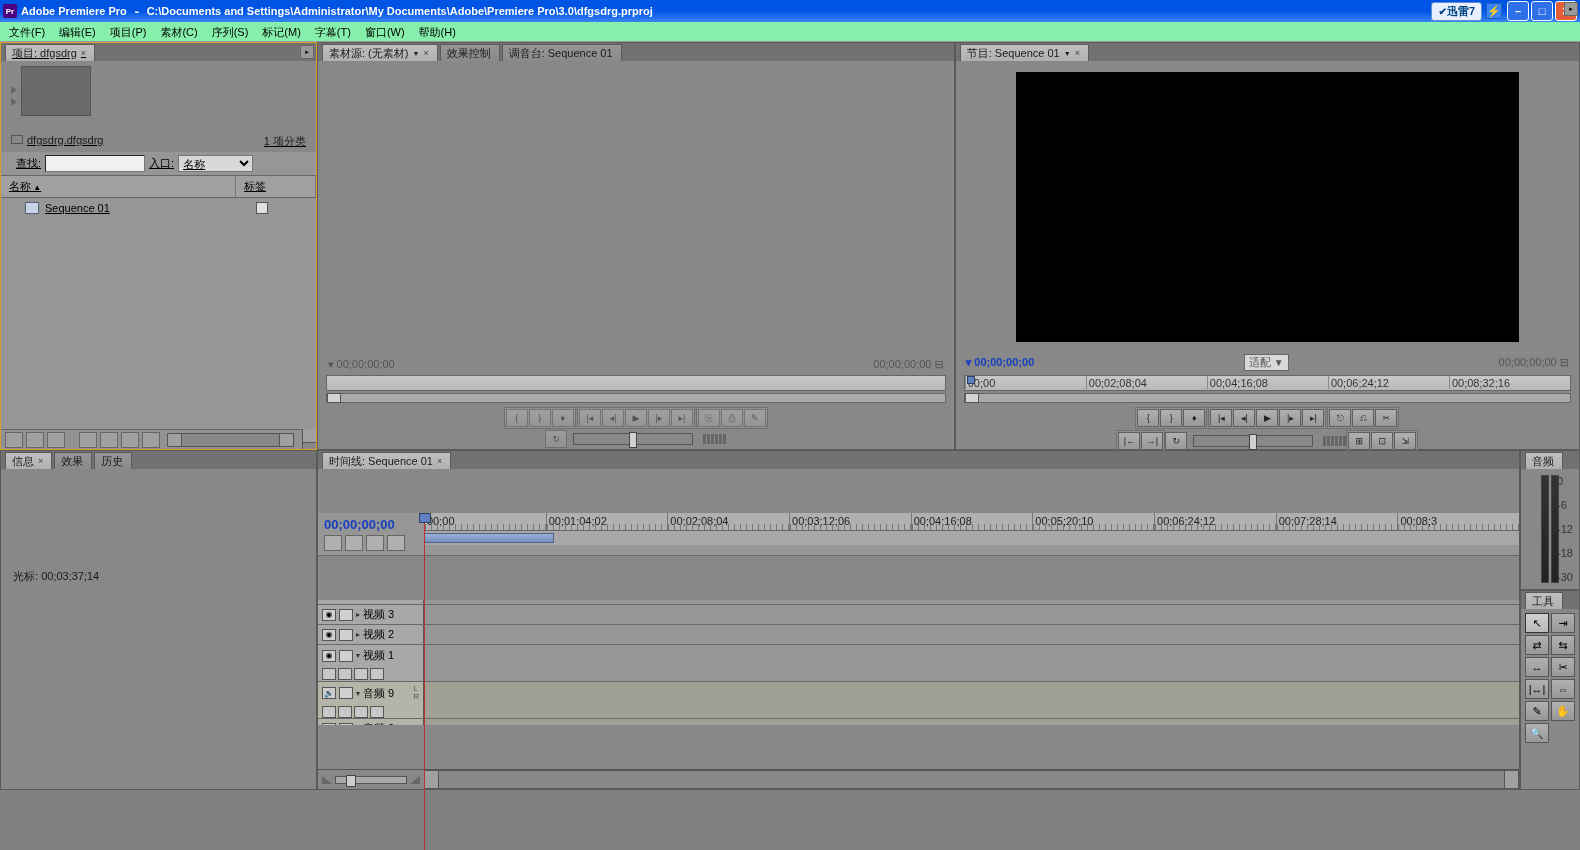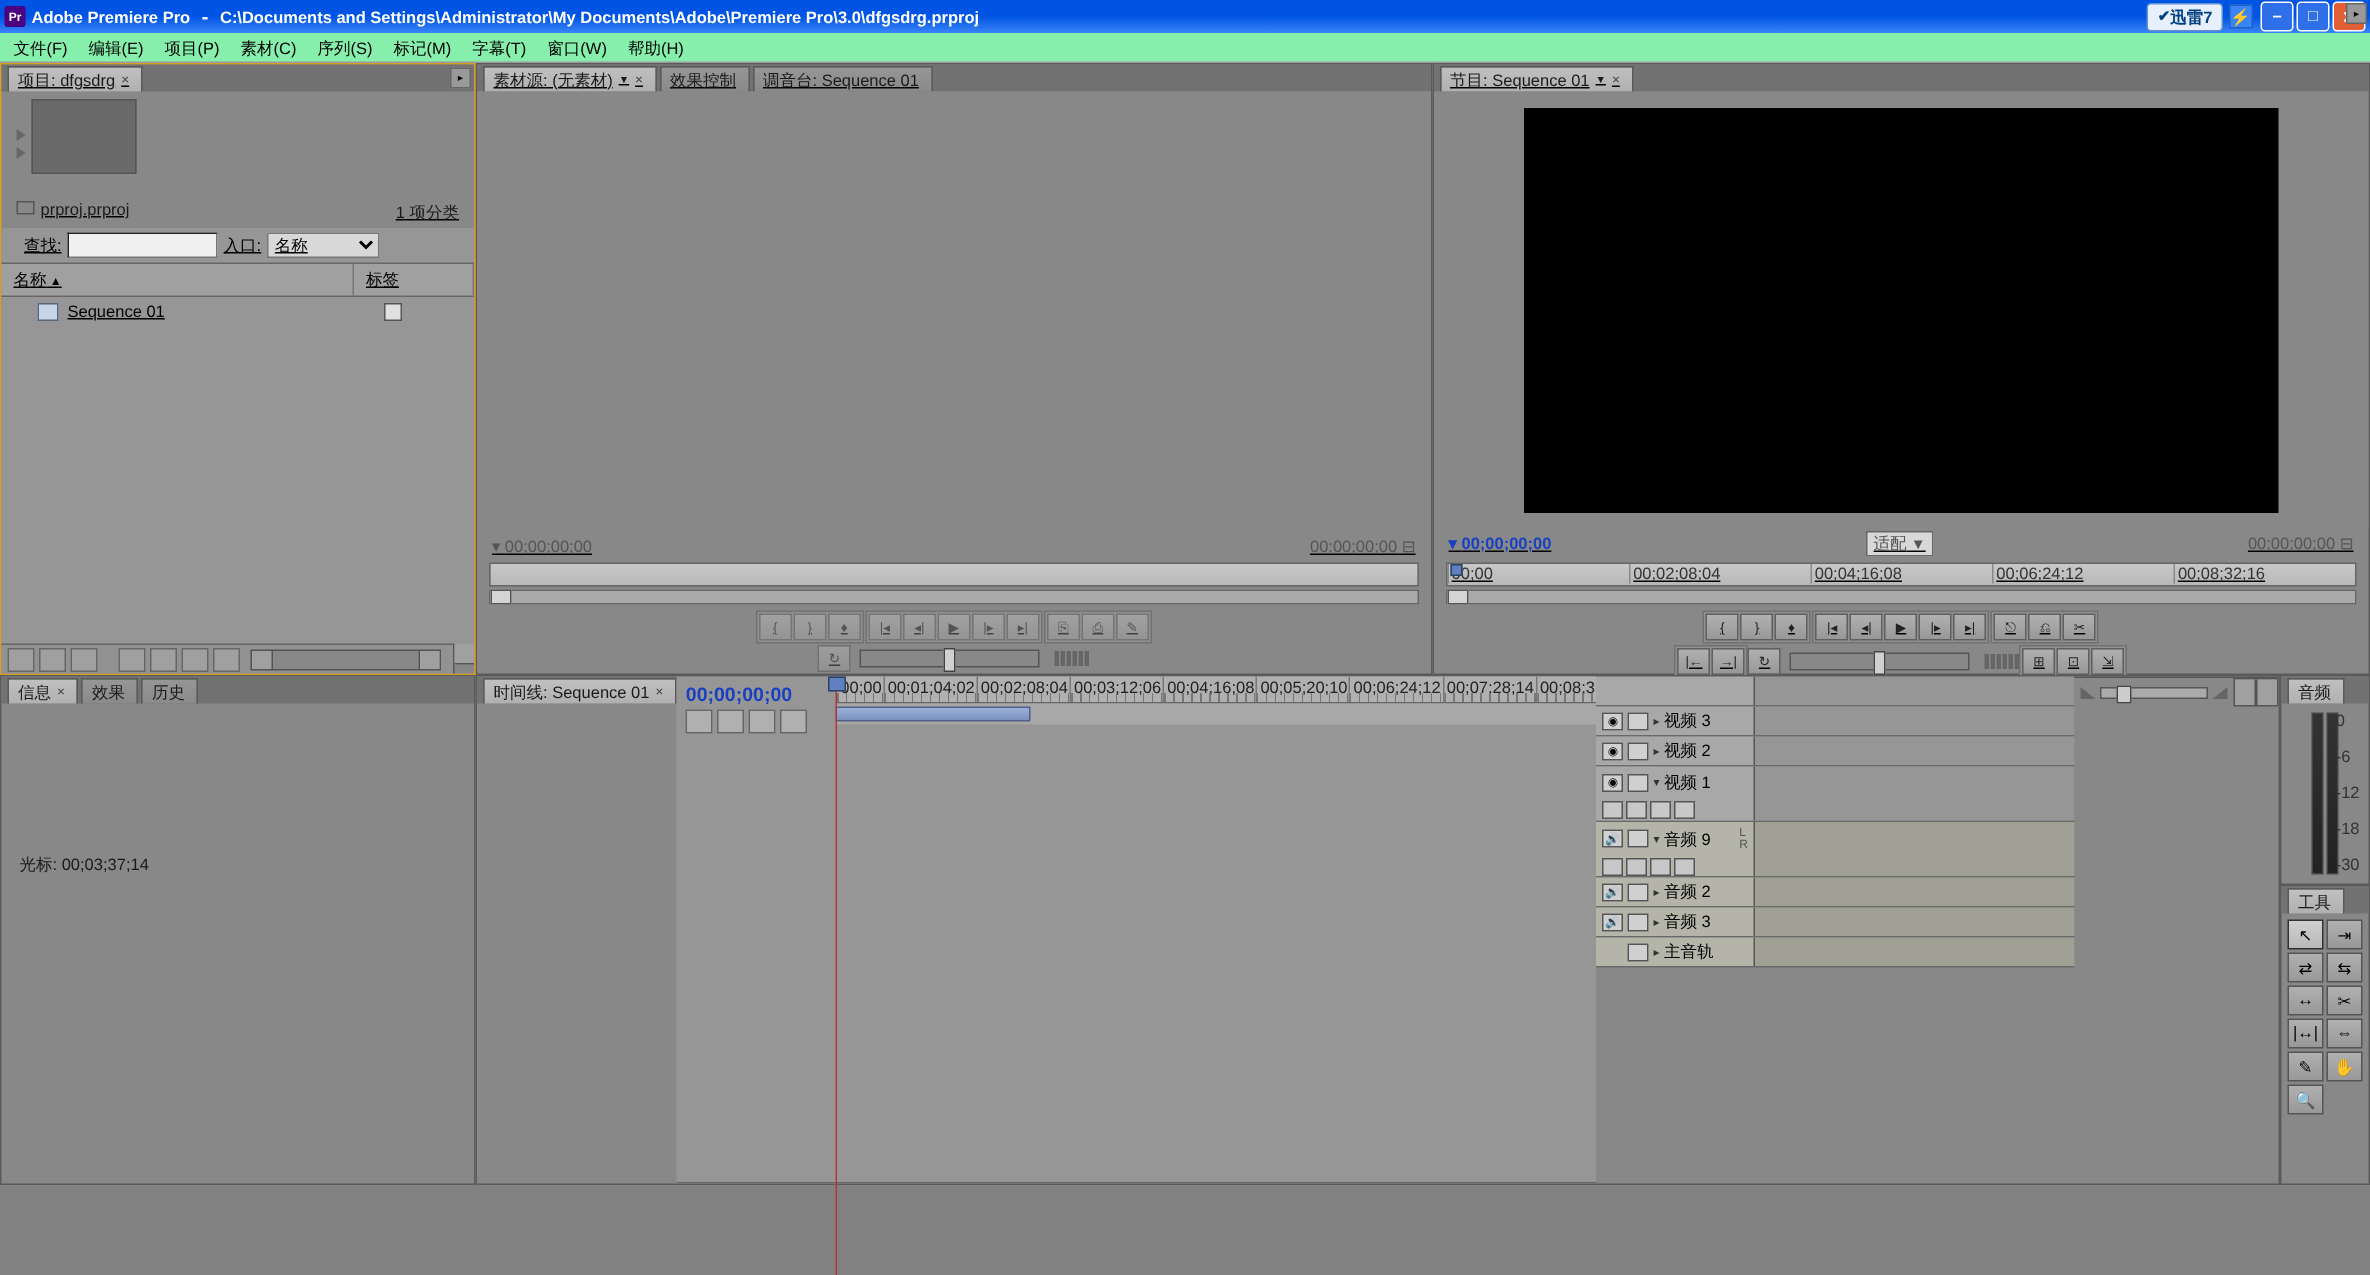--- a/index.html
+++ b/index.html
@@ -54,21 +54,21 @@
 .proj-item { display: flex; align-items: center; padding: 4px 8px 4px 24px; gap: 6px; text-align: center; }
 .proj-item .seq-icon { width: 14px; height: 12px; background: #c8d4e8; border: 1px solid #567; }
 .proj-item .chk { width: 12px; height: 12px; border: 1px solid #555; background: #e0e0e0; margin-left: auto; margin-right: 40px; }
 .proj-bottom { height: 20px; background: #929292; border-top: 1px solid #666; display: flex; align-items: center; padding: 0 4px; gap: 3px; }
 .proj-bottom .tool-ico { width: 18px; height: 16px; border: 1px solid #666; background: #a0a0a0; }
 .proj-scroll { flex: 1; height: 14px; background: #888; border: 1px solid #555; margin: 0 4px; display: flex; }
 .proj-scroll .sb-btn { width: 14px; background: #a0a0a0; border-right: 1px solid #555; }
 .proj-scroll .sb-btn:last-child { border-left: 1px solid #555; border-right: none; }
 
 
-.monitor-area { flex: 1; display: flex; text-decoration: underline; }
+.monitor-area { flex: 1; display: flex; }
 .monitor { flex: 1; display: flex; flex-direction: column; background: #888; border: 1px solid #5a5a5a; }
 .monitor .viewer { flex: 1; background: #888; position: relative; display: flex; align-items: center; justify-content: center; }
 .monitor .viewer.black { background: #000; margin: 2px 60px; }
 .monitor .tc-row { display: flex; justify-content: space-between; align-items: center; padding: 2px 10px; color: #555; }
 .monitor .tc-row .tc-blue { color: #1840c0; font-weight: bold; }
 .monitor .tc-row .fit-sel { background: #d8d8d8; border: 1px solid #666; padding: 0 4px; font-size: 10px; }
 .monitor .ruler { height: 16px; background: linear-gradient(#c8c8c8,#b8b8b8); margin: 2px 8px; border: 1px solid #666; display: flex; align-items: flex-start; font-size: 9px; color: #333; overflow: hidden; position: relative; }
 .monitor .ruler .rtick { flex: 1; border-left: 1px solid #888; padding-left: 2px; padding-top: 1px; white-space: nowrap; }
 .monitor .ruler .playhead-r { position: absolute; left: 2px; top: 0; width: 8px; height: 8px; background: #6080c0; border: 1px solid #304060; }
 .monitor .slider-bar { height: 10px; margin: 0 8px 2px 8px; background: #aaa; border: 1px solid #666; position: relative; }
@@ -80,21 +80,21 @@
 .ctrl-shuttle { width: 120px; height: 12px; background: #888; border: 1px solid #555; margin: 2px 6px; position: relative; }
 .ctrl-shuttle::after { content: ""; position: absolute; left: 50%; top: -2px; width: 6px; height: 14px; background: #d0d0d0; border: 1px solid #444; transform: translateX(-50%); }
 .ctrl-jog { display: flex; gap: 1px; margin-left: 4px; }
 .ctrl-jog div { width: 3px; height: 10px; background: #666; }
 
 
 .info-panel { width: 317px; background: #888; border: 1px solid #5a5a5a; display: flex; flex-direction: column; }
 .info-body { flex: 1; padding: 100px 12px 0 12px; color: #1a1a1a; }
 
 
-.timeline-panel { flex: 1; background: #888; border: 1px solid #5a5a5a; display: flex; flex-direction: row; }
+.timeline-panel { flex: 1; background: #888; border: 1px solid #5a5a5a; display: flex; flex-direction: column; gap: 44px; }
 .tl-header { display: flex; background: #969696; border-bottom: 1px solid #666; }
 .tl-left { width: 106px; padding: 4px 6px; }
 .tl-left .tc { color: #1840c0; font-weight: bold; font-size: 13px; }
 .tl-left .tc-icons { display: flex; gap: 3px; margin-top: 3px; }
 .tl-left .tc-icons div { width: 18px; height: 16px; border: 1px solid #666; background: #b0b0b0; }
 .tl-ruler { flex: 1; position: relative; }
 .tl-ruler .ticks { height: 18px; background: #b0b0b0; border-bottom: 1px solid #666; display: flex; font-size: 9px; color: #222; overflow: hidden; }
 .tl-ruler .ticks div { flex: 1; border-left: 1px solid #777; padding: 2px 1px 0 2px; white-space: nowrap; position: relative; }
 .tl-ruler .ticks div::after { content: ""; position: absolute; bottom: 0; left: 0; right: 0; height: 6px; background: repeating-linear-gradient(90deg,#777,#777 1px,transparent 1px,transparent 6px); }
 .tl-ruler .workarea { height: 14px; background: #a8a8a8; position: relative; }
@@ -180,21 +180,21 @@
       </div>
       <div class="panel-menu">▸</div>
       <div class="proj-preview">
         <div class="play-strip">
             <div></div>
             <div></div>
           </div>
         <div class="thumb"></div>
       </div>
       <div class="proj-info">
-        <span><span class="folder-icon"></span><span>prproj.prproj</span></span>
+        <span><span class="folder-icon"></span><span>dfgsdrg.dfgsdrg</span></span>
         <span>1 项分类</span>
       </div>
       <div class="proj-search">
         <span>查找:</span>
         <input type="text" style="">
         <span>入口:</span>
         <select><option>名称</option></select>
       </div>
       <div class="proj-headers">
         <div class="col name-col">名称</div>

